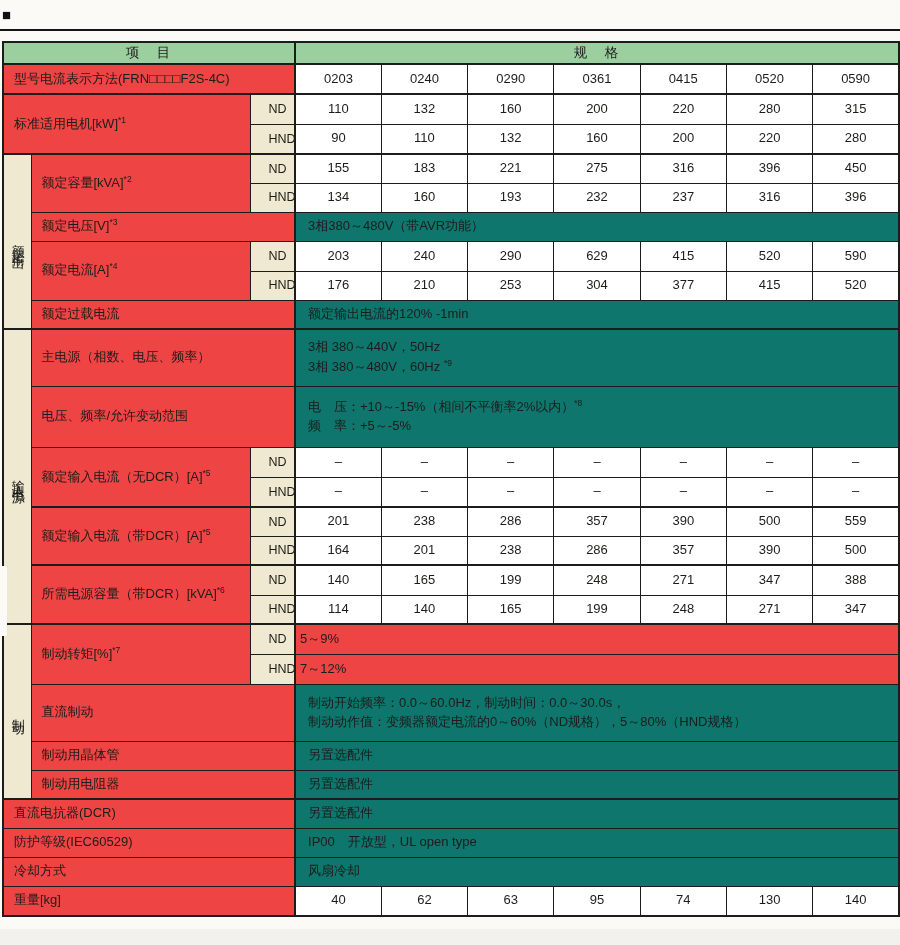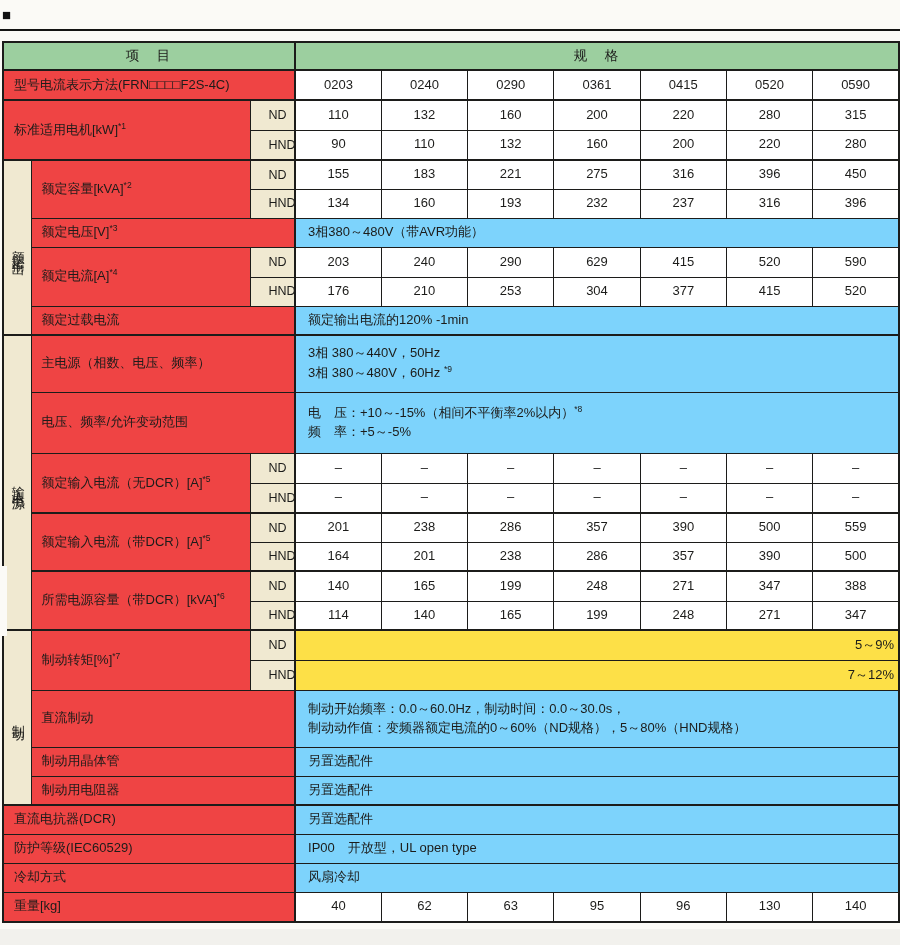--- a/index.html
+++ b/index.html
@@ -44,26 +44,26 @@
   .ndhnd{
     background:#f0e9d1; text-align:center; font-size:12.5px;
     border-right-width:2px; padding:0 18px;
   }
   .vgroup{
     background:#f0e9d1; text-align:center; padding:0;
     writing-mode:vertical-rl; text-orientation:upright;
     letter-spacing:4px; font-size:13px;
   }
   .num{ text-align:center; font-size:13px; background:#fff; }
-  .txt{ text-align:left; padding-left:12px; font-size:13px; background:#7dd3fc; }
-  .ctr{ text-align:right; font-size:13px; background:#fde047; }
+  .txt{ text-align:left; padding-left:12px; font-size:13px; background:#0f766e; }
+  .ctr{ text-align:left; font-size:13px; background:#ef4444; }
   .two li, .two div{ padding:1px 0; }
   sup{ font-size:8.5px; vertical-align:super; letter-spacing:0; }
   
-  .rh28{height:28px}.rh29{height:29px}.rh30{height:30px}
+  .rh28{height:22px}.rh29{height:29px}.rh30{height:30px}
   .rh57{height:57px}.rh61{height:61px}
   .artifact{
     position:absolute; left:0; top:566px; width:7px; height:70px;
     background:#fbfaf6;
   }
   .bottom-strip{
     position:absolute; left:0; top:929px; width:900px; height:16px;
     background:#f2f1ed;
   }
 </style>
@@ -303,21 +303,21 @@
     <tr class="rh29">
       <td colspan="3" class="lbl lblfull">冷却方式</td>
       <td colspan="7" class="txt">风扇冷却</td>
     </tr>
     <tr class="rh30">
       <td colspan="3" class="lbl lblfull">重量[kg]</td>
     <td class="num">40</td>
         <td class="num">62</td>
         <td class="num">63</td>
         <td class="num">95</td>
-        <td class="num">96</td>
+        <td class="num">74</td>
         <td class="num">130</td>
         <td class="num">140</td>
       </tr>
   </tbody>
 </table>
 
 <div class="artifact"></div>
 <div class="bottom-strip"></div>
 
 </body></html>

